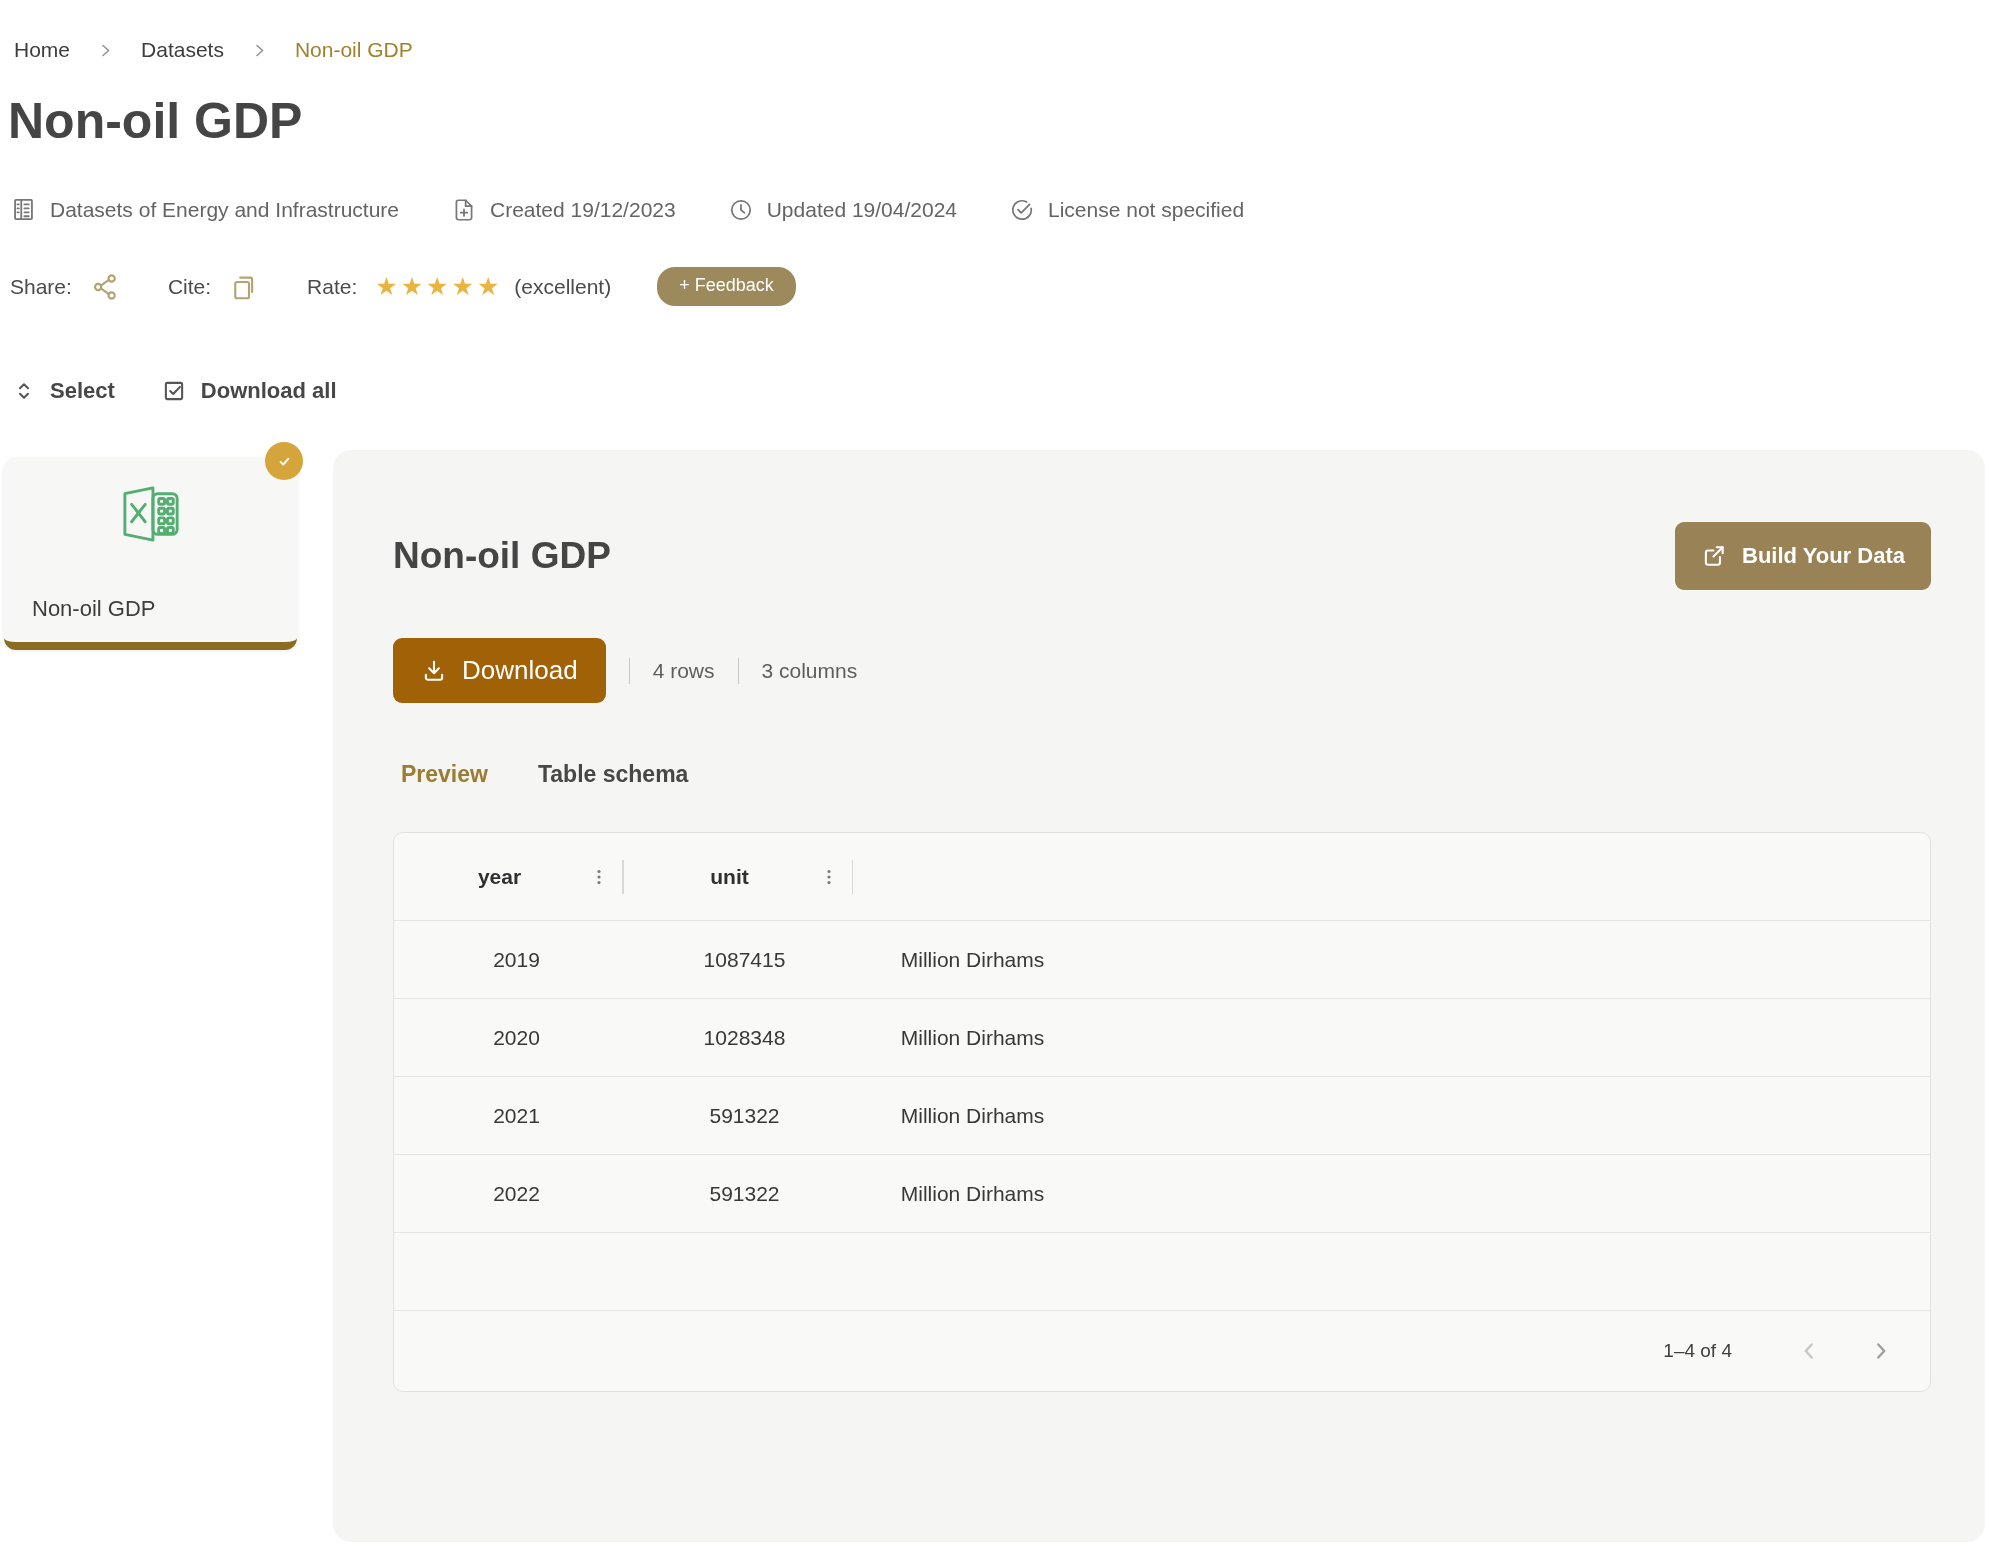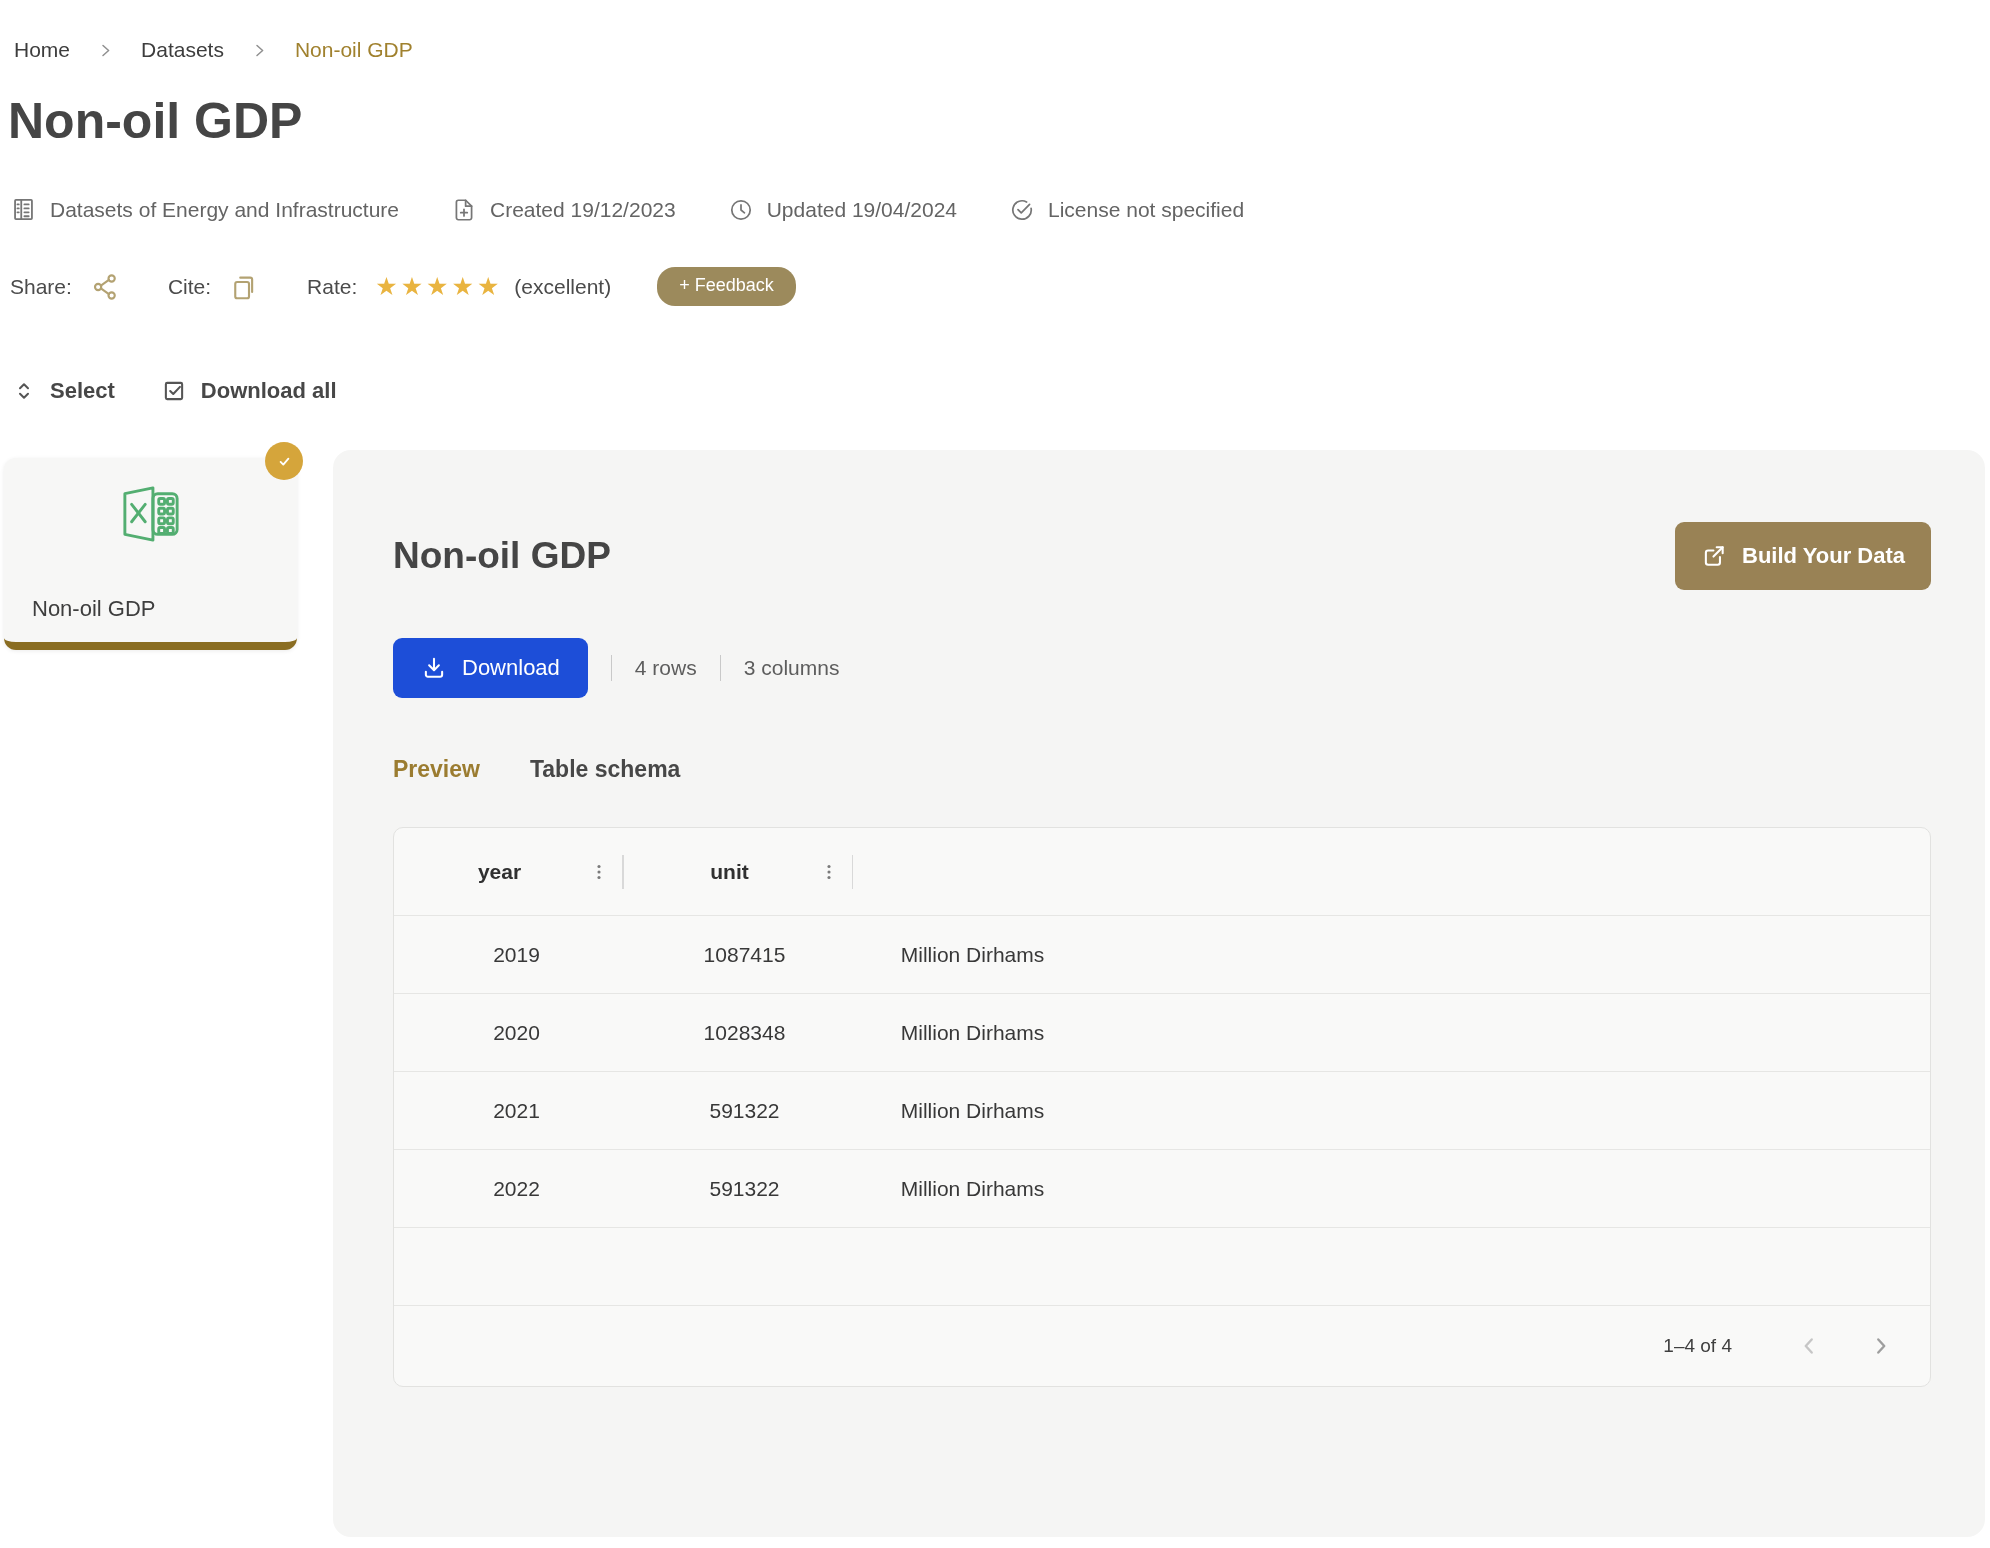--- a/index.html
+++ b/index.html
@@ -54,26 +54,26 @@
     background:#d5a53b; display:flex; align-items:center; justify-content:center; color:#fff; }
 
   
   .panel { flex:1; background:#f5f5f4; border-radius:18px; padding:72px 54px 150px 60px; min-height:1078px; }
   .panel-header { display:flex; align-items:center; justify-content:space-between; }
   .panel-title { font-size:37px; font-weight:700; color:#454545; }
   .build-btn { background:#998255; color:#ffffff; border:none; cursor:pointer; font-family:inherit;
     font-size:22px; font-weight:700; border-radius:9px; padding:21px 26px; display:flex; align-items:center; gap:15px; }
 
   .download-row { display:flex; align-items:center; margin-top:48px; gap:23px; }
-  .download-btn { background:#1d4ed8; color:#ffffff; border:none; cursor:pointer; font-family:inherit;
-    font-size:22px; border-radius:9px; padding:17px 28px; display:flex; align-items:center; gap:15px; }
+  .download-btn { background:#a16207; color:#ffffff; border:none; cursor:pointer; font-family:inherit;
+    font-size:26px; border-radius:9px; padding:17px 28px; display:flex; align-items:center; gap:15px; }
   .vbar { width:1px; height:26px; background:#c9c9c9; }
   .info-text { font-size:21px; color:#5d5d5d; }
 
-  .tabs { display:flex; gap:50px; margin-top:58px; font-size:23px; font-weight:700; }
+  .tabs { display:flex; gap:50px; margin-top:58px; font-size:23px; font-weight:700;margin-left:8px; }
   .tab { color:#474747; cursor:pointer; }
   .tab.active { color:#9b7c30; }
 
   
   .table { margin-top:44px; background:#f9f9f8; border:1px solid #e2e2e0; border-radius:10px; overflow:hidden;text-align:center; }
   .thead { display:flex; align-items:center; height:88px; border-bottom:1px solid #e6e6e4; }
   .hcell { width:228px; height:100%; display:flex; align-items:center; }
   .hcell .hlabel { font-size:21px; font-weight:700; color:#303030; padding-left:17px; flex:1; }
   .kebab { color:#7a7a7a; cursor:pointer; margin-right:12px; }
   .hsep { width:1px; height:34px; background:#d9d9d9; }

